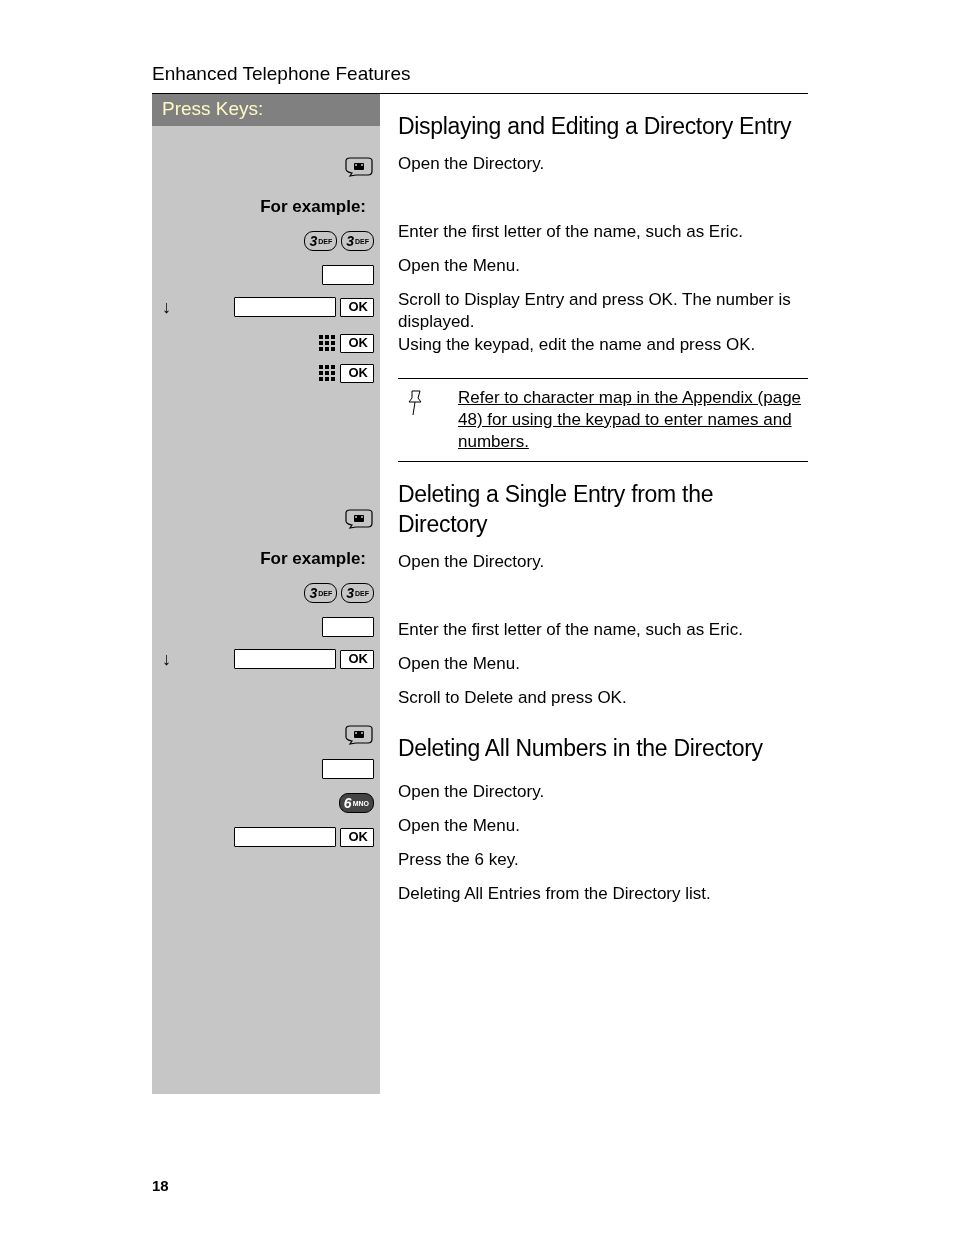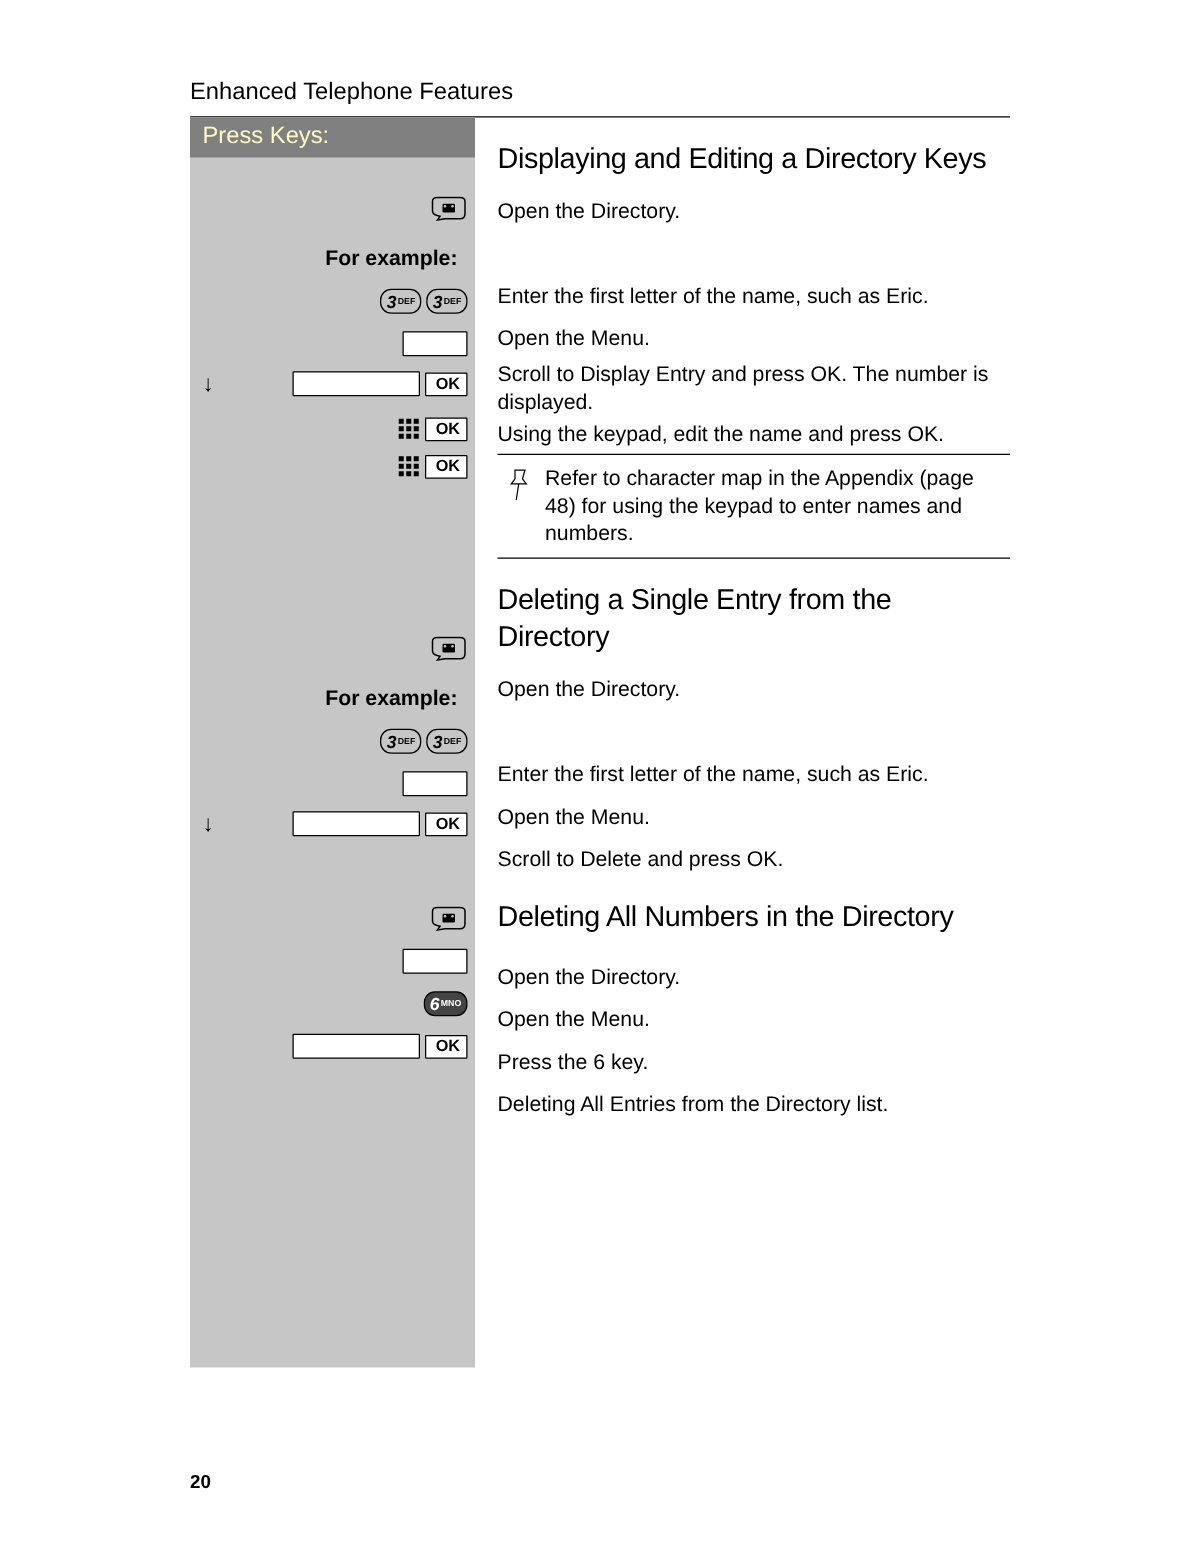--- a/index.html
+++ b/index.html
@@ -106,31 +106,32 @@
     font-family: "Helvetica Neue", Arial, sans-serif;
     font-stretch: condensed;
     font-size: 23px;
     letter-spacing: -0.3px;
     margin: 0 0 10px 0;
     font-weight: 400;
   }
   .step {
     min-height: 34px;
     display: flex;
-    align-items: center;
+    align-items: flex-start;
     padding-top: 0px;
   }
   .step p { margin: 0; padding-top:1px;}
   .note-box {
     border-top: 1px solid #000;
     border-bottom: 1px solid #000;
-    margin: 0 0 18px 0;
+    margin: 15px 0 18px 0;
     padding: 8px 6px 8px 6px;
     display: flex;
-    gap: 8px;
+    gap: 30px;
+    text-decoration: underline;
   }
   .note-box .pin { flex: 0 0 24px; padding-top:2px; }
   .note-box .txt { flex: 1; font-size: 17px; line-height:1.3;}
   .page-num {
     position: absolute;
     bottom: 40px;
     left: 152px;
     font-weight: bold;
     font-size: 15px;
   }
@@ -311,21 +312,21 @@
             <span class="softkey blank-mid"></span>
             <span class="softkey">OK</span>
           </span>
         </div>
 
       </div>
     </div>
 
     <div class="right">
 
-      <h2 class="section-h">Displaying and Editing a Directory Keys</h2>
+      <h2 class="section-h">Displaying and Editing a Directory Entry</h2>
       <div class="step">
           <p>Open the Directory.</p>
         </div>
       <div class="step" style="min-height:34px"></div>
       <div class="step">
           <p>Enter the first letter of the name, such as Eric.</p>
         </div>
       <div class="step">
           <p>Open the Menu.</p>
         </div>
@@ -375,14 +376,14 @@
       <div class="step">
           <p>Press the 6 key.</p>
         </div>
       <div class="step">
           <p>Deleting All Entries from the Directory list.</p>
         </div>
 
     </div>
   </div>
 
-  <div class="page-num">20</div>
+  <div class="page-num">18</div>
 </div>
 
 </body></html>

